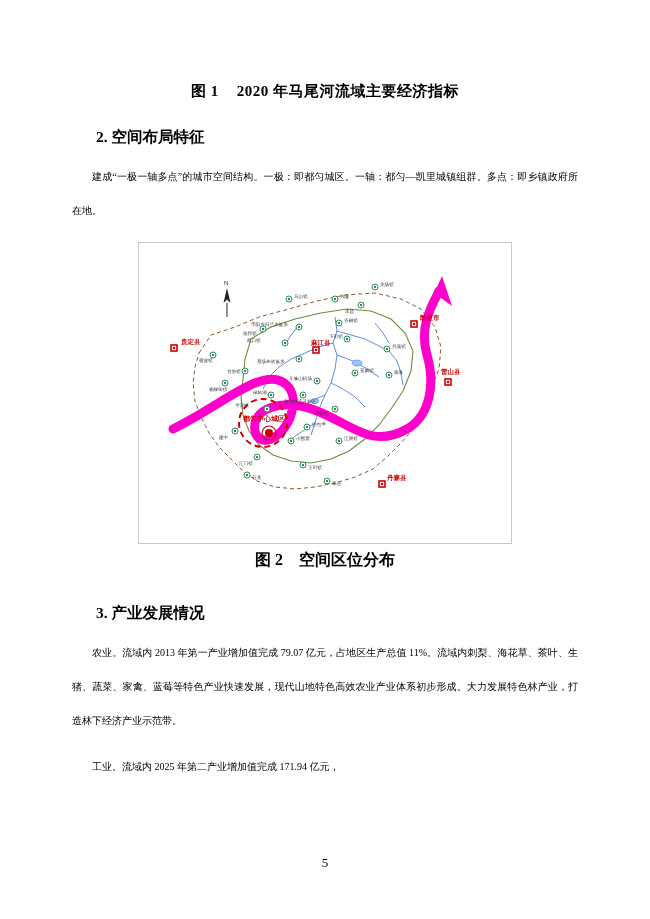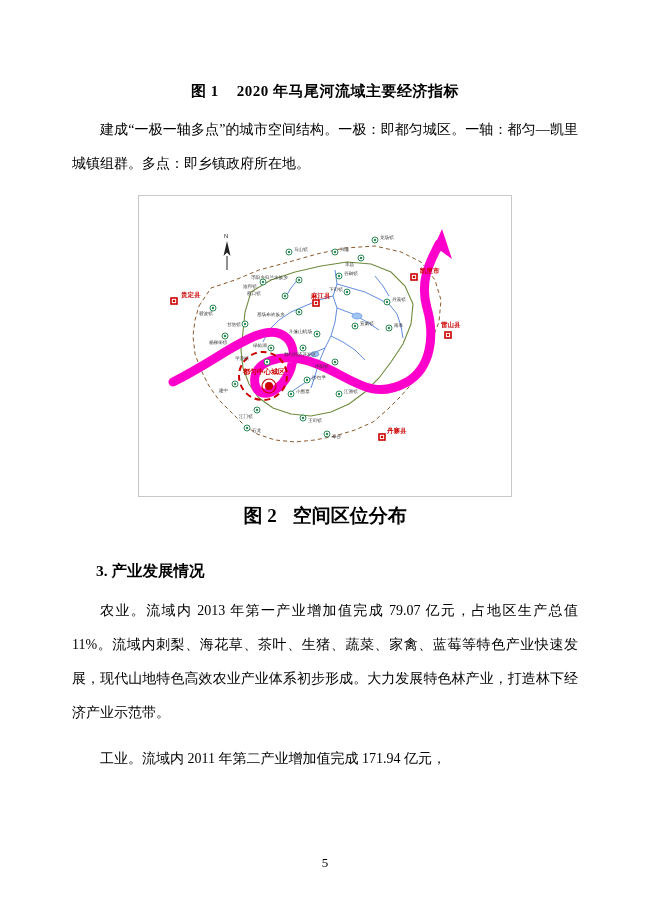--- a/index.html
+++ b/index.html
@@ -33,21 +33,21 @@
   .fig-caption .gap {
     display: inline-block;
     width: 18px;
   }
   .heading {
     font-weight: bold;
     font-size: 15.5px;
     margin: 26px 0 0 24px;
   }
   .para {
-    font-size: 14px;
+    font-size: 10px;
     line-height: 34px;
     text-align: justify;
     text-justify: inter-ideograph;
     margin: 12px 0 0 0;
     text-indent: 2em;
   }
   
   .map-wrap {
     margin: 14px auto 0 auto;
     width: 372px;
@@ -56,21 +56,21 @@
     position: relative;
     background: #ffffff;
     overflow: hidden;
   }
   .map-wrap svg {
     display: block;
   }
   .map-cap {
     text-align: center;
     font-weight: bold;
-    font-size: 19px;
+    font-size: 16px;
     margin-top: 6px;
   }
   .map-cap .gap {
     display: inline-block;
     width: 16px;
   }
   .page-num {
     position: absolute;
     bottom: 48px;
     left: 0;
@@ -98,20 +98,21 @@
 </style>
 </head>
 <body>
 
 <div class="page">
 
   <div class="fig-caption">
     <span>图 1</span><span class="gap"></span><span>2020 年马尾河流域主要经济指标</span>
   </div>
 
+  <div class="heading">2. 空间布局特征</div>
 
   <div class="para">建成“一极一轴多点”的城市空间结构。一极：即都匀城区。一轴：都匀—凯里城镇组群。多点：即乡镇政府所在地。</div>
 
   <div class="map-wrap">
     <svg width="372" height="300" viewBox="0 0 372 300" xmlns="http://www.w3.org/2000/svg">
       <rect x="0" y="0" width="372" height="300" fill="#ffffff"></rect>
 
       <path d="M60,110 L72,92 L96,84 L120,74 L150,66 L178,58 L206,52 L236,50 L262,56 L282,66 L296,84 L302,104 L300,126 L292,146 L284,166 L276,184 L262,200 L248,214 L234,226 L216,234 L196,240 L176,244 L156,246 L136,244 L118,238 L104,228 L92,216 L80,204 L70,190 L62,174 L56,158 L54,140 L56,124 Z" fill="none" stroke="#8b5a2b" stroke-width="1" stroke-dasharray="4,3"></path>
 
       <path d="M112,96 L132,84 L156,76 L182,70 L208,66 L232,68 L252,76 L266,90 L274,108 L272,128 L264,148 L252,166 L240,182 L226,196 L210,208 L192,216 L172,220 L152,218 L134,212 L120,202 L110,188 L104,172 L102,154 L104,136 L106,116 Z" fill="none" stroke="#6e8b3d" stroke-width="1.1"></path>
@@ -265,17 +266,17 @@
   </div>
 
   <div class="map-cap">
     <span>图 2</span><span class="gap"></span><span>空间区位分布</span>
   </div>
 
   <div class="heading" style="margin-top:32px;">3. 产业发展情况</div>
 
   <div class="para">农业。流域内 2013 年第一产业增加值完成 79.07 亿元，占地区生产总值 11%。流域内刺梨、海花草、茶叶、生猪、蔬菜、家禽、蓝莓等特色产业快速发展，现代山地特色高效农业产业体系初步形成。大力发展特色林产业，打造林下经济产业示范带。</div>
 
-  <div class="para">工业。流域内 2011 年第二产业增加值完成 171.94 亿元，</div>
+  <div class="para">工业。流域内 2025 年第二产业增加值完成 171.94 亿元，</div>
 
 </div>
 
 <div class="page-num">5</div>
 
 </body></html>

